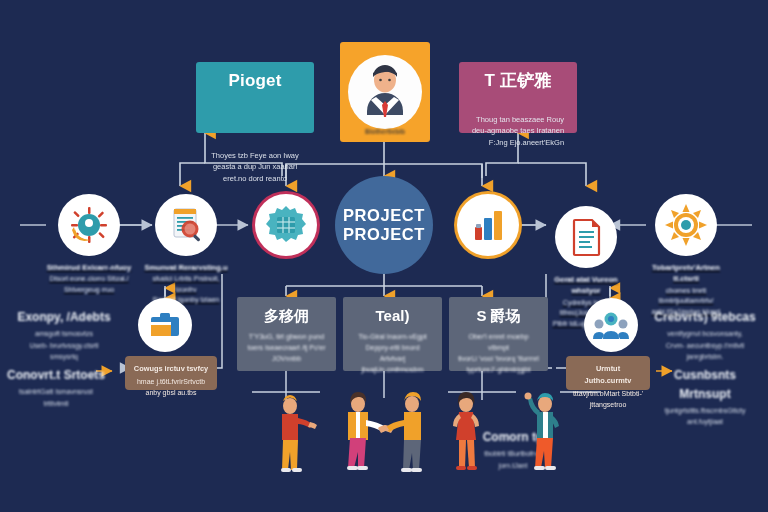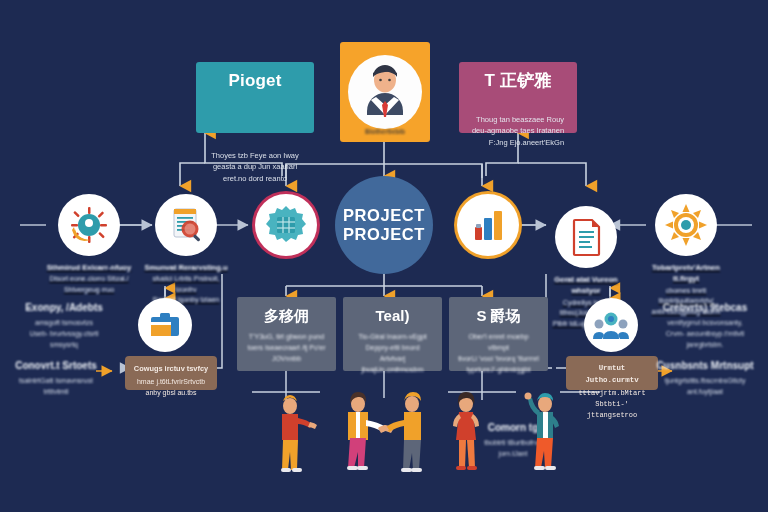--- a/index.html
+++ b/index.html
@@ -90,21 +90,21 @@
     color:#f3e9e2;font-size:7px;line-height:1.6;
     filter:blur(.75px);
   }
   .tanbox b{display:block;font-size:7.4px;margin-bottom:1px;}
 
   
   .textblk{
     text-align:center;color:#d8dfeb;font-size:7px;line-height:1.58;
     filter:blur(.8px);
   }
-  .textblk b{display:block;font-size:10px;color:#eef2f8;margin-bottom:1.5px;}
+  .textblk b{display:block;font-size:12px;color:#eef2f8;margin-bottom:1.5px;margin-top:8px;}
 
   
   .smallcirc{
     width:54px;height:54px;border-radius:50%;background:#ffffff;
     display:flex;align-items:center;justify-content:center;
   }
 </style>
 </head>
 <body>
 
@@ -350,21 +350,21 @@
           <path d="M37,37 l-8,-3 l5,-5 z"></path>
           <path d="M7,37 l3,-8 l5,5 z"></path>
           <path d="M37,7 l-3,8 l-5,-5 z"></path>
         </g>
         <circle cx="22" cy="22" r="12" fill="#f0a12a"></circle>
         <circle cx="22" cy="22" r="8" fill="#ffffff"></circle>
         <circle cx="22" cy="22" r="5" fill="#2e9cab"></circle>
       </svg>
     </div>
     <div class="cap">
-      <b>Tobartpretv'Artnen tt.firgyt</b>
+      <b>Tobartpretv'Artnen tt.ctsrtl</b>
       <span style="white-space:pre-line;">cbomes tmrtt tbmtrtjuuttamrtrtv/
 anbi tSo1jgotog tdorrrl</span>
     </div>
   </div>
 
   <div class="abs midcard" style="left:237px;top:297px;width:99px;height:74px;">
     <div class="t">多移佣</div>
     <div class="b" style="white-space:pre-line;">T'Y3uG, tirt gbwon pund
 toers Iseaecraart /tj Po'er
 JOVnnbb</div>
@@ -406,21 +406,21 @@
         <circle cx="18" cy="10" r="6.5" fill="#49b3c0"></circle>
         <circle cx="18" cy="10" r="3" fill="#2e7fc1"></circle>
         <path d="M10,30 q0,-8 8,-8 q8,0 8,8 z" fill="#2e7fc1"></path>
         <circle cx="6" cy="15" r="4.5" fill="#8da2bd"></circle>
         <path d="M0,30 q0,-7 6,-7 q4,0 5,3 l-2,4 z" fill="#2e7fc1"></path>
         <circle cx="30" cy="15" r="4.5" fill="#8da2bd"></circle>
         <path d="M36,30 q0,-7 -6,-7 q-4,0 -5,3 l2,4 z" fill="#2e7fc1"></path>
       </svg>
     </div>
   </div>
-  <div class="abs tanbox" style="left:566px;top:356px;width:92px;height:34px;font-family:Liberation Mono, monospace;">
+  <div class="abs tanbox" style="left:566px;top:356px;width:84px;height:34px;">
     <b>Urmtut Jutho.curmtv</b>
     <span style="white-space:pre-line;">tttavjrtm.bMtart Sbtbti-'
 jttangsetroo</span>
   </div>
 
   <div class="abs textblk" style="left:8px;top:300px;width:112px;">
     <b>Exonpy, /Adebts</b>
     <span style="white-space:pre-line;">amsgoft tsmosvtzs
 Useb- brurtvssgy.ctsrtl
 smsysrtq</span>

